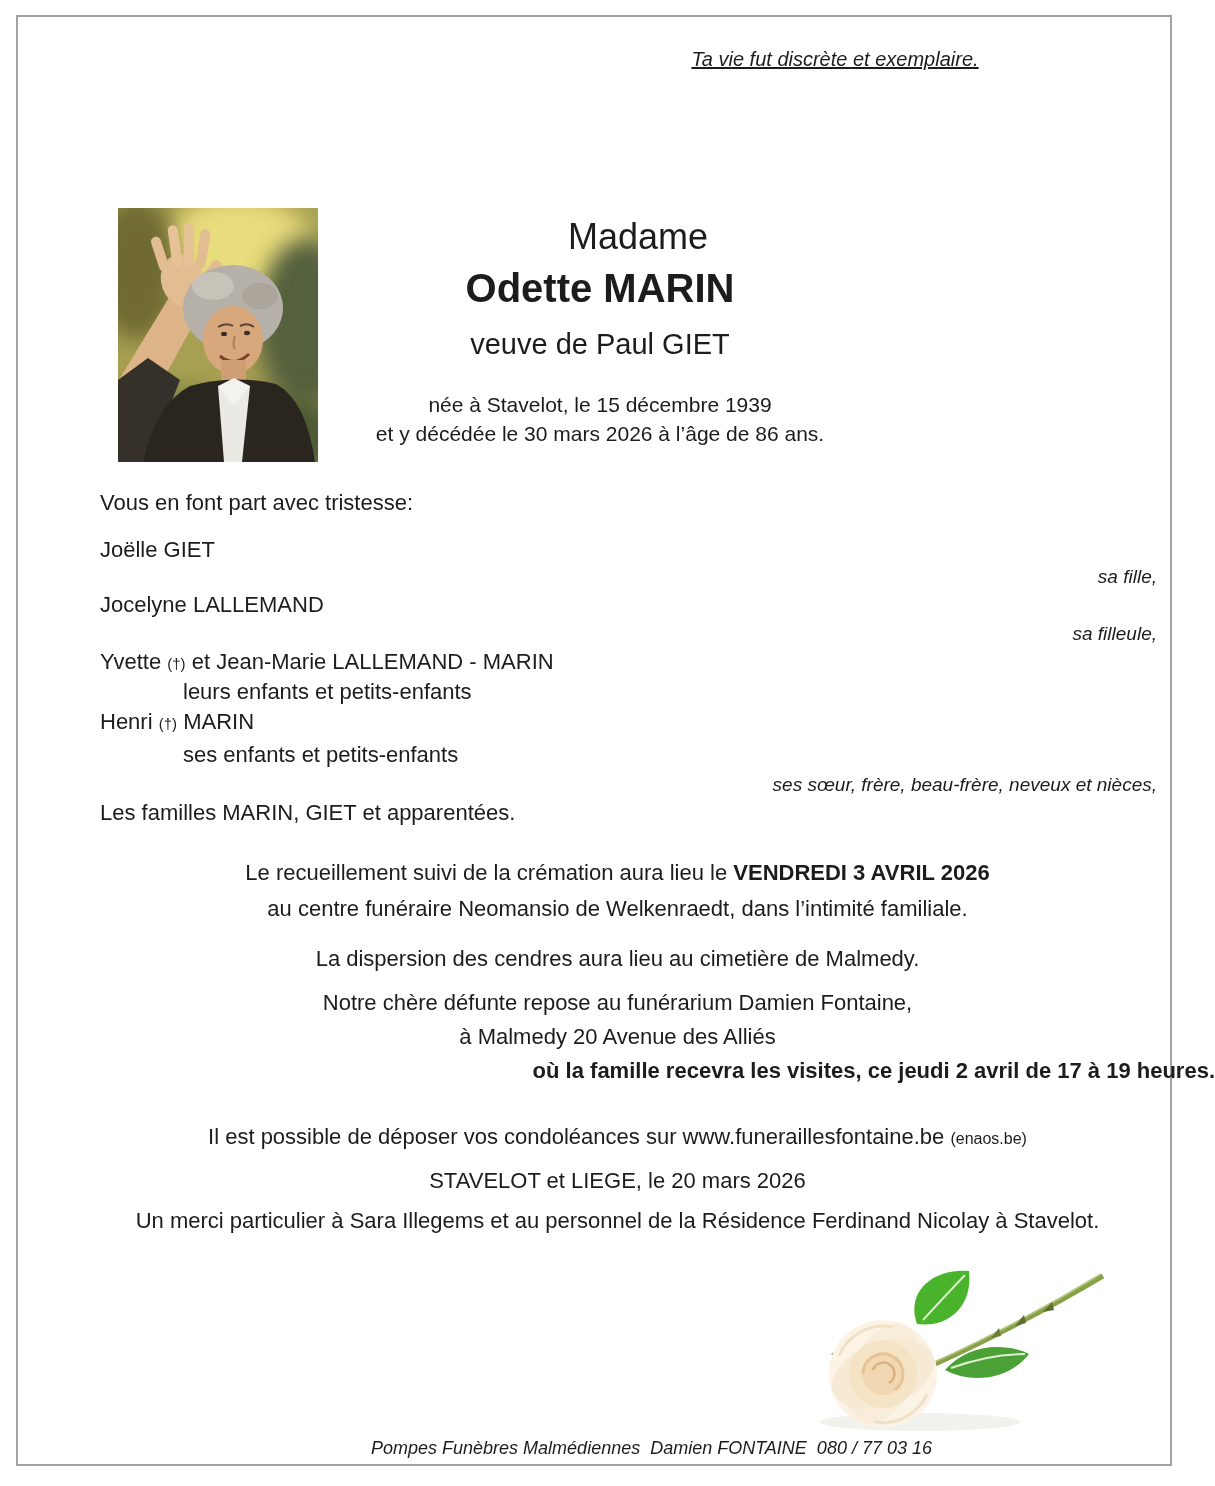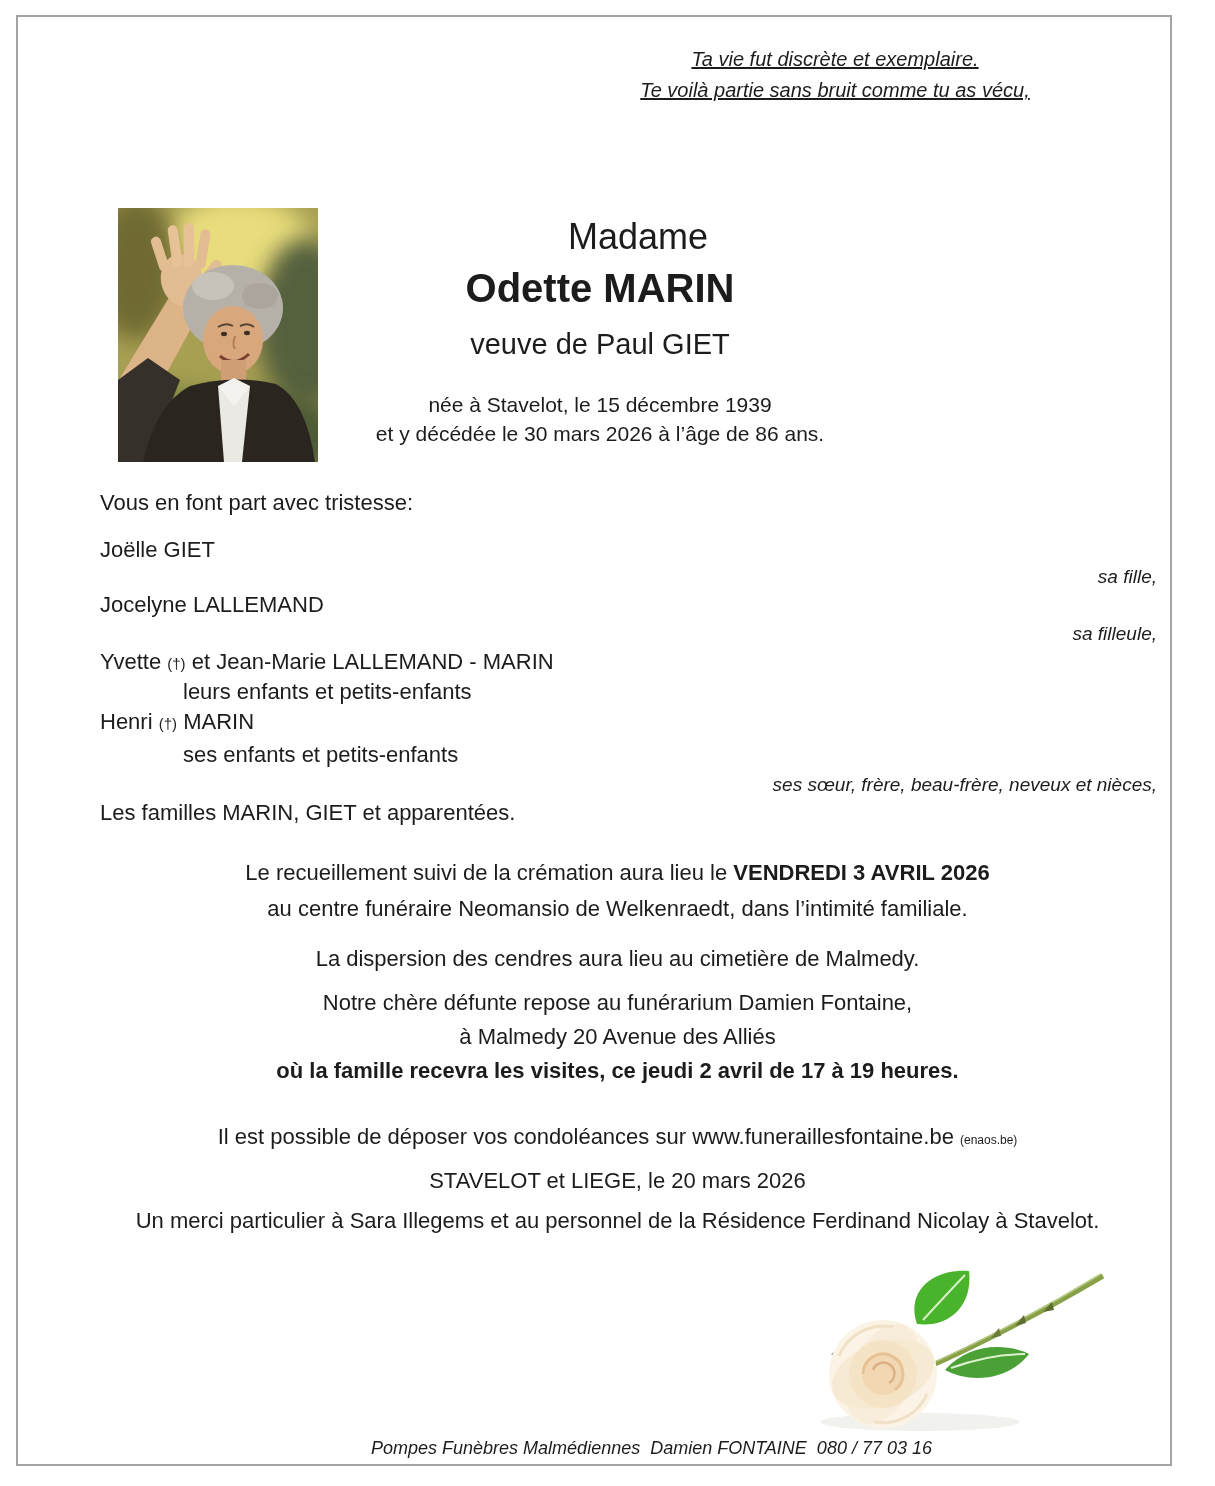--- a/index.html
+++ b/index.html
@@ -33,39 +33,38 @@
   .right-col   { left: 0; width: 1132px; text-align: right; padding-left: 25px; }
   .madame { font-size: 36px; padding-left: 38px; }
   .deceased-name { font-size: 40px; font-weight: bold; }
   .veuve { font-size: 29px; }
   .dates { font-size: 21px; }
   .body-line { font-size: 22px; }
   .left-line { left: 100px; }
   .indent-line { left: 183px; }
   .relation { font-size: 19px; font-style: italic; }
   .dagger { font-size: 15px; }
-  .bold { font-weight: bold; }
-  .small-note { font-size: 12px; }
+  .bold { font-weight: bold; text-align: right; }
+  .small-note { font-size: 16px; }
   .footer-line {
     left: 0; width: 1215px; top: 1438px;
     text-align: center;
     font-style: italic; font-size: 18px;
     white-space: pre-wrap;
     padding-left: 44px;
   }
   .rose { left: 795px; top: 1262px; width: 320px; height: 172px; }
 </style>
 </head>
 <body>
 
 <div class="abs page-border"></div>
 
 <div class="abs epitaph">
   <div>Ta vie fut discrète et exemplaire.</div>
-  <div>Te voilà partie sans bruit comme tu as vécu,</div>
 </div>
 
 <div class="abs portrait">
   <svg width="200" height="254" viewBox="0 0 200 254" xmlns="http://www.w3.org/2000/svg">
     <defs>
       <filter id="blurBg" x="-40%" y="-40%" width="180%" height="180%">
           <feGaussianBlur stdDeviation="11"></feGaussianBlur>
         </filter>
     </defs>
     <rect x="0" y="0" width="200" height="254" fill="#a79f52"></rect>

